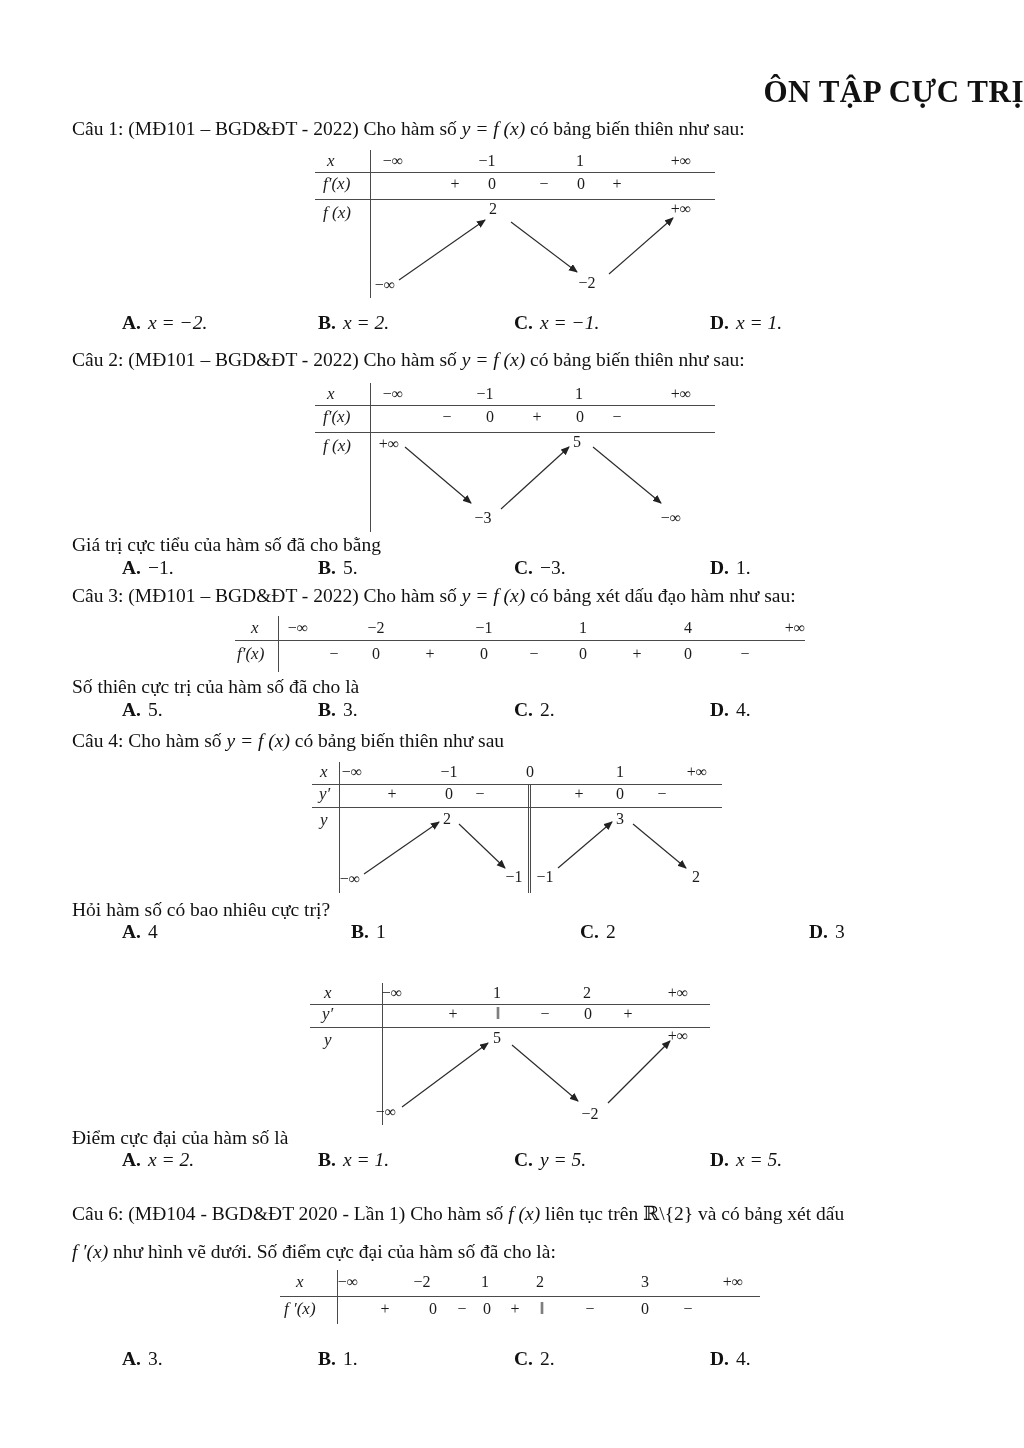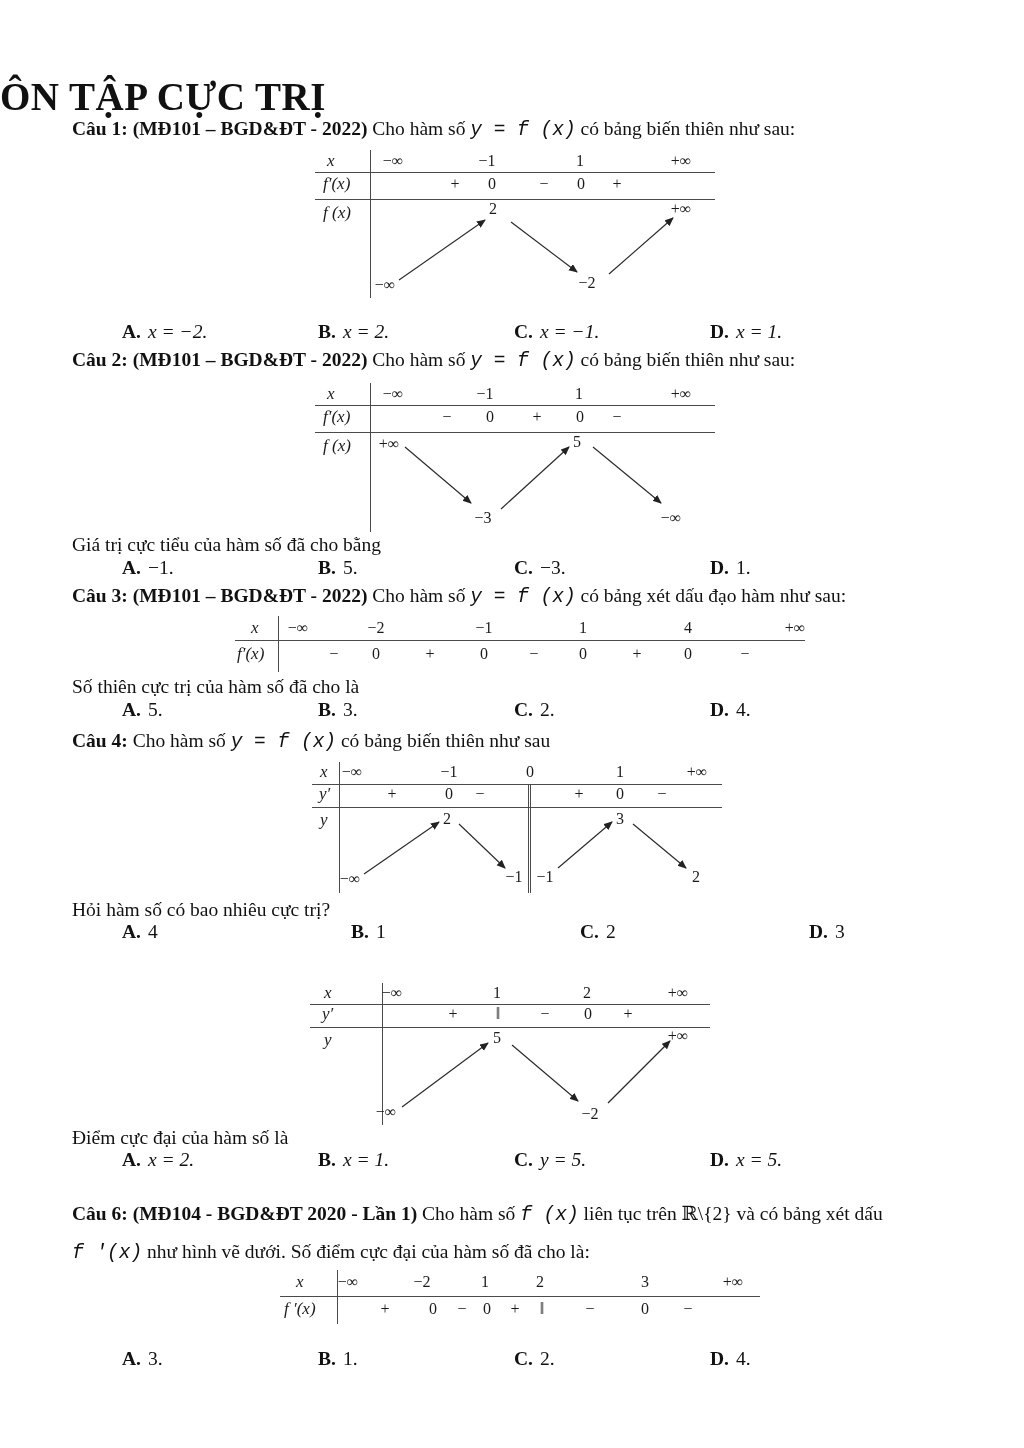--- a/index.html
+++ b/index.html
@@ -1,26 +1,26 @@
 <!DOCTYPE html>
 <html><head>
 <meta charset="utf-8">
 <style>
   html,body{margin:0;padding:0;background:#e8e8e8;}
   .page{
     position:relative;width:1024px;height:1448px;margin:0 auto;background:#ffffff;
     font-family:"Liberation Serif","DejaVu Serif",serif;color:#111;overflow:hidden;
   }
   .title{
-    position:absolute;top:74px;left:0;width:100%;text-align:left;
-    font-size:39px;font-weight:bold;letter-spacing:.5px;
+    position:absolute;top:74px;left:0;width:100%;text-align:right;
+    font-size:31px;font-weight:bold;letter-spacing:.5px;
   }
   .qtext{position:absolute;left:72px;font-size:19.5px;white-space:nowrap;}
-  .qtext .b{font-weight:bold;}
-  .qtext .mi{font-style:italic;font-family:Liberation Mono, monospace;}
+  .qtext .b{font-weight:normal;}
+  .qtext .mi{font-style:italic;}
   .q6line{line-height:38px;}
   .prompt{position:absolute;left:72px;font-size:19.5px;}
   .opts{position:absolute;left:122px;display:flex;font-size:19.5px;}
   .opt{width:196px;}
   .opt .key{font-weight:bold;padding-right:7px;}
   .math-opts .opt .val{font-style:italic;}
   
   .bbt{position:absolute;font-size:16px;color:#1b1b1b;}
   .bbt .vline{position:absolute;top:0;bottom:0;width:1.2px;background:#4a4a4a;}
   .bbt .hline{position:absolute;left:0;right:0;height:1.2px;background:#4a4a4a;}
@@ -75,21 +75,21 @@
     <span class="node" style="left:178px;top:50px;">2</span>
     <span class="node" style="left:272px;top:124px;">−2</span>
     <span class="node" style="left:366px;top:50px;">+∞</span>
     <svg class="arrows" width="400" height="148">
       <line x1="84" y1="130" x2="170" y2="70" marker-end="url(#ah)"></line>
       <line x1="196" y1="72" x2="262" y2="122" marker-end="url(#ah)"></line>
       <line x1="294" y1="124" x2="358" y2="68" marker-end="url(#ah)"></line>
     </svg>
   </div>
 
-  <div class="opts math-opts" style="top:321px;">
+  <div class="opts math-opts" style="top:312px;">
     <span class="opt"><span class="key">A.</span><span class="val">x = −2.</span></span>
     <span class="opt"><span class="key">B.</span><span class="val">x = 2.</span></span>
     <span class="opt"><span class="key">C.</span><span class="val">x = −1.</span></span>
     <span class="opt"><span class="key">D.</span><span class="val">x = 1.</span></span>
   </div>
 
   <div class="qtext" style="top:349px;text-align:center;">
     <span class="b">Câu 2:</span>
     <span class="b">(MĐ101 – BGD&amp;ĐT - 2022)</span>
     <span>Cho hàm số</span>

